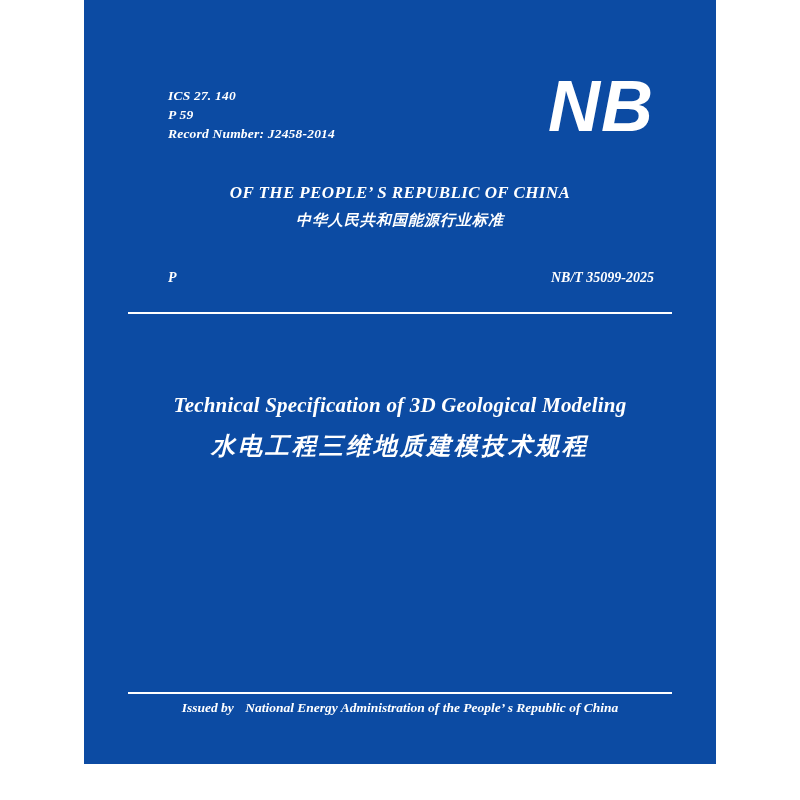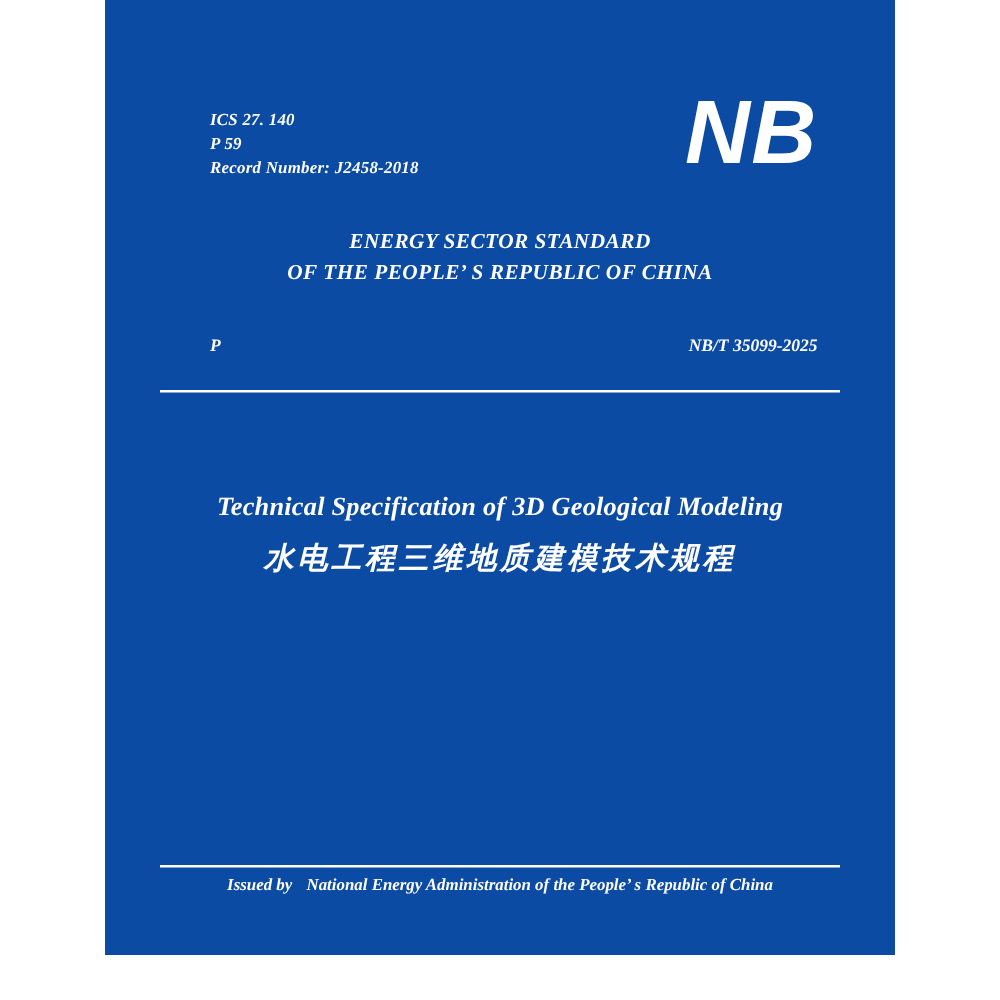--- a/index.html
+++ b/index.html
@@ -146,28 +146,28 @@
 <body>
 
 <div class="page">
   <div class="cover">
 
     <div class="top-area">
 
       <div class="ics-block">
         <div>ICS 27. 140</div>
         <div>P 59</div>
-        <div>Record Number: J2458-2018</div>
+        <div>Record Number: J2458-2014</div>
       </div>
 
       <div class="nb-logo">NB</div>
 
       <div class="title-block">
-        <div class="std-line1">ENERGY SECTOR STANDARD</div>
         <div class="std-line2">OF THE PEOPLE’ S REPUBLIC OF CHINA</div>
+        <div class="std-cn">中华人民共和国能源行业标准</div>
       </div>
 
       <div class="code-row">
         <span>P</span>
         <span>NB/T 35099-2025</span>
       </div>
     </div>
 
     <div class="rule rule-top"></div>
 

